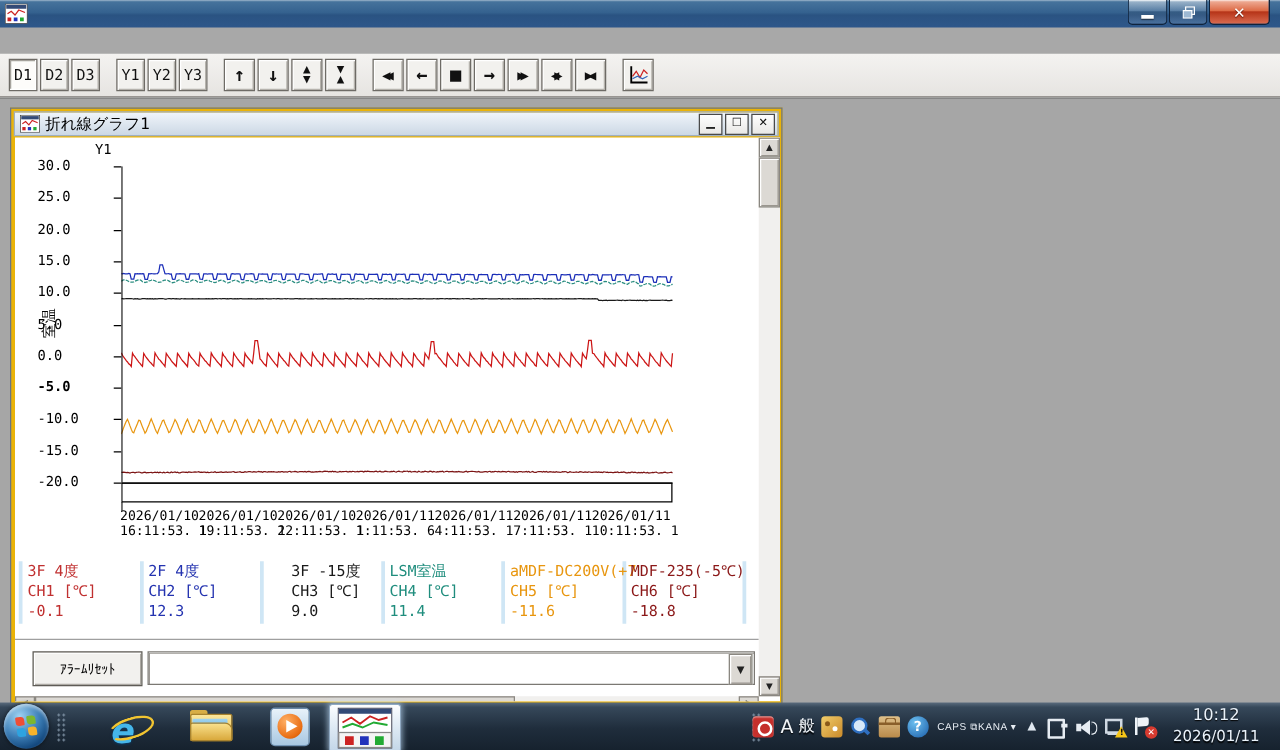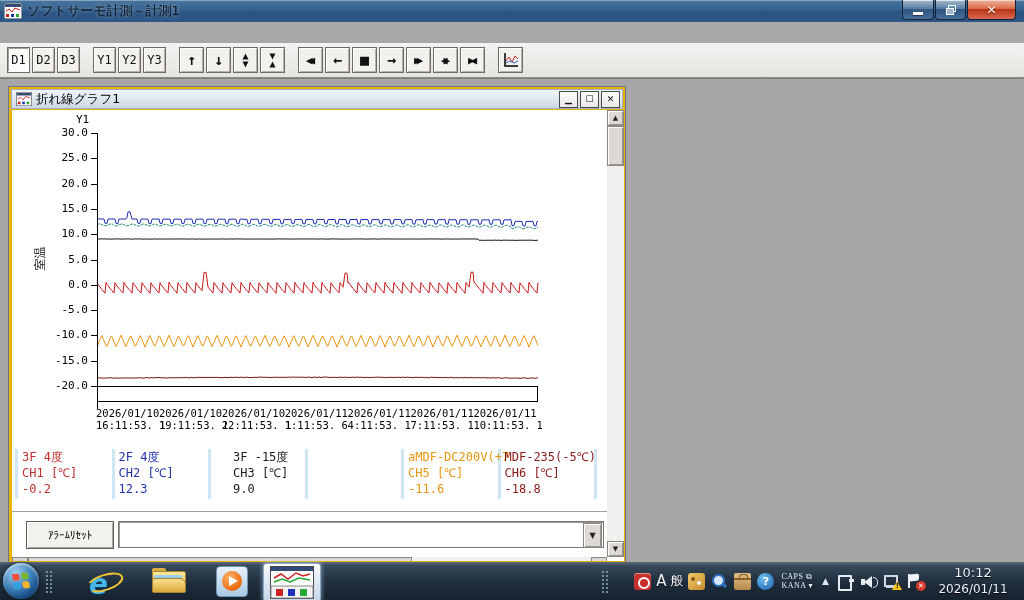--- a/index.html
+++ b/index.html
@@ -45,21 +45,21 @@
     border:1px solid #6b7684;padding:2px;box-sizing:content-box;}
   .ctitle{height:20px;background:linear-gradient(180deg,#f0f5fa,#ccd8e5);
     display:flex;align-items:center;border:1px solid #9fb0c2;box-sizing:border-box;}
   .ctitle .ttext{font-size:12.5px;color:#000;margin-left:4px;}
   .cbtns{margin-left:auto;display:flex;gap:2px;margin-right:2px;}
   .cbtn{width:17px;height:15px;background:linear-gradient(180deg,#fefefe,#e9e8e6);
     border:1px solid #4a4a4a;display:flex;align-items:center;justify-content:center;
     font-size:9px;font-weight:bold;color:#111;line-height:1;}
   .ccontent{position:absolute;left:3px;top:23px;width:612px;height:451px;background:#fff;overflow:hidden;}
   
-  .ylab{position:absolute;width:58px;text-align:right;font-family:"DejaVu Sans Mono",monospace;
+  .ylab{position:absolute;width:58px;font-family:"DejaVu Sans Mono",monospace;
     font-size:11px;color:#000;}
   .ytickmark{position:absolute;width:6px;height:1px;background:#000;}
   .xcol{position:absolute;width:66px;font-family:"DejaVu Sans Mono",monospace;font-size:10.5px;
     color:#000;line-height:12px;white-space:pre;}
   .yaxisname{position:absolute;left:64px;top:3px;font-family:"DejaVu Sans Mono",monospace;font-size:11px;}
   .vlabel{position:absolute;left:8px;top:140px;width:40px;font-size:12px;color:#000;
     transform:rotate(-90deg);transform-origin:center;text-align:center;}
   
   .legend{position:absolute;left:0;top:338px;width:542px;height:53px;background:#fff;}
   .lsep{position:absolute;top:1px;width:3px;height:50px;background:#cfe6f5;}
@@ -103,41 +103,40 @@
     background-image:radial-gradient(circle,#8ea2b5 35%,transparent 40%);
     background-size:4px 4px;opacity:.8;}
   .appbtn{position:absolute;left:263px;top:1px;width:56px;height:37px;border-radius:3px;
     background:linear-gradient(180deg,#fdfeff,#dde9f4 50%,#c3d6e8);
     border:1px solid #8fa9c2;box-shadow:0 0 5px rgba(200,230,255,.7);
     display:flex;align-items:center;justify-content:center;}
   
   .tray{position:absolute;right:0;top:0;height:38px;display:flex;align-items:center;}
   .trayico{position:relative;width:17px;height:17px;margin:0 3px;flex:0 0 auto;}
   .imechar{color:#f2f6fa;font-size:15px;margin:0 2px;text-shadow:0 1px 1px #000;}
-  .capskana{display:flex;flex-direction:column;justify-content:flex-start;color:#e8eef4;
-    font-size:8px;line-height:9px;margin:0 4px;font-family:Liberation Serif, serif;letter-spacing:.5px;}
+  .capskana{display:flex;flex-direction:row;justify-content:flex-start;color:#e8eef4;
+    font-size:8px;line-height:9px;margin:0 4px;font-family:Liberation Sans, sans-serif;letter-spacing:.5px;}
   .clock{width:86px;text-align:center;color:#eaf2fa;font-size:13px;line-height:16px;
     margin:0 8px 0 4px;text-shadow:0 1px 1px #000;}
   .clock .date{font-size:12px;}
 </style>
 </head>
 <body>
 
 <div id="screen">
 
   <div class="titlebar">
     <svg class="appicon" viewBox="0 0 18 16">
       <rect x="0" y="0" width="18" height="16" fill="#fff" stroke="#333"></rect>
       <rect x="1" y="1" width="16" height="3" fill="#334a77"></rect>
       <polyline points="2,8 5,6 8,9 11,5 16,7" fill="none" stroke="#cc2222"></polyline>
       <rect x="2" y="11" width="3" height="3" fill="#cc2222"></rect>
       <rect x="7" y="11" width="3" height="3" fill="#2233bb"></rect>
       <rect x="12" y="11" width="3" height="3" fill="#22aa33"></rect>
     </svg>
-    <span class="ttext">ソフトサーモ計測－計測1</span>
     <div class="capgroup">
       <div class="cap min">
           <span class="dash"></span>
         </div>
       <div class="cap res">
         <svg width="10" height="10" viewBox="0 0 10 10">
           <rect x="2.5" y="0.5" width="7" height="6" fill="none" stroke="#fff"></rect>
           <rect x="0.5" y="3.5" width="7" height="6" fill="#9db8d2" stroke="#fff"></rect>
         </svg>
       </div>
@@ -243,23 +242,24 @@
           </svg>
 
         <div class="legend" id="legend">
             <div class="lsep" style="left: 3px;"></div>
             <div class="lsep" style="left: 99.5px;"></div>
             <div class="lsep" style="left: 196px;"></div>
             <div class="lsep" style="left: 292.5px;"></div>
             <div class="lsep" style="left: 389px;"></div>
             <div class="lsep" style="left: 485.5px;"></div>
             <div class="lsep" style="left: 582px;"></div>
-            <div class="lcol" style="left: 10px; color: rgb(192, 48, 48);"><div>3F 4度</div><div>CH1 [℃]</div><div>-0.2</div></div>
+            <div class="lcol" style="left: 10px; color: rgb(192, 48, 48);"><div>3F 4度</div><div>CH1 [℃]</div><div>-0.1</div></div>
             <div class="lcol" style="left: 106.5px; color: rgb(36, 51, 176);"><div>2F 4度</div><div>CH2 [℃]</div><div>12.3</div></div>
             <div class="lcol" style="left: 203px; color: rgb(26, 26, 26); margin-left: 18px;"><div>3F -15度</div><div>CH3 [℃]</div><div>9.0</div></div>
+            <div class="lcol" style="left: 299.5px; color: rgb(31, 141, 125);"><div>LSM室温</div><div>CH4 [℃]</div><div>11.4</div></div>
             <div class="lcol" style="left: 396px; color: rgb(232, 150, 15);"><div>aMDF-DC200V(+7</div><div>CH5 [℃]</div><div>-11.6</div></div>
             <div class="lcol" style="left: 492.5px; color: rgb(139, 24, 24);"><div>MDF-235(-5℃)</div><div>CH6 [℃]</div><div>-18.8</div></div>
           </div>
         <div class="ldivider"></div>
         <div class="ldivider2"></div>
 
         <div class="alarmbtn">ｱﾗｰﾑﾘｾｯﾄ</div>
         <div class="combo">
           <div class="drop">▼</div>
         </div>
@@ -281,21 +281,21 @@
           <div class="ylab" style="left: 18px; top: 66.6px;">20.0</div>
           <div class="ytickmark" style="left: 79px; top: 73.6px;"></div>
           <div class="ylab" style="left: 18px; top: 91.9px;">15.0</div>
           <div class="ytickmark" style="left: 79px; top: 98.9px;"></div>
           <div class="ylab" style="left: 18px; top: 117.2px;">10.0</div>
           <div class="ytickmark" style="left: 79px; top: 124.2px;"></div>
           <div class="ylab" style="left: 18px; top: 142.5px;">5.0</div>
           <div class="ytickmark" style="left: 79px; top: 149.5px;"></div>
           <div class="ylab" style="left: 18px; top: 167.8px;">0.0</div>
           <div class="ytickmark" style="left: 79px; top: 174.8px;"></div>
-          <div class="ylab" style="left: 18px; top: 193.1px;">-5.0</div>
+          <div class="ylab" style="left: 18px; top: 193.1px; font-weight: bold;">-5.0</div>
           <div class="ytickmark" style="left: 79px; top: 200.1px;"></div>
           <div class="ylab" style="left: 18px; top: 218.4px;">-10.0</div>
           <div class="ytickmark" style="left: 79px; top: 225.4px;"></div>
           <div class="ylab" style="left: 18px; top: 243.7px;">-15.0</div>
           <div class="ytickmark" style="left: 79px; top: 250.7px;"></div>
           <div class="ylab" style="left: 18px; top: 269px;">-20.0</div>
           <div class="ytickmark" style="left: 79px; top: 276px;"></div>
           <div class="xcol" style="left: 84px; top: 297px;"><div>2026/01/10</div><div>16:11:53. 1</div></div>
           <div class="xcol" style="left: 146.9px; top: 297px;"><div>2026/01/10</div><div>19:11:53. 1</div></div>
           <div class="xcol" style="left: 209.8px; top: 297px;"><div>2026/01/10</div><div>22:11:53. 1</div></div>

